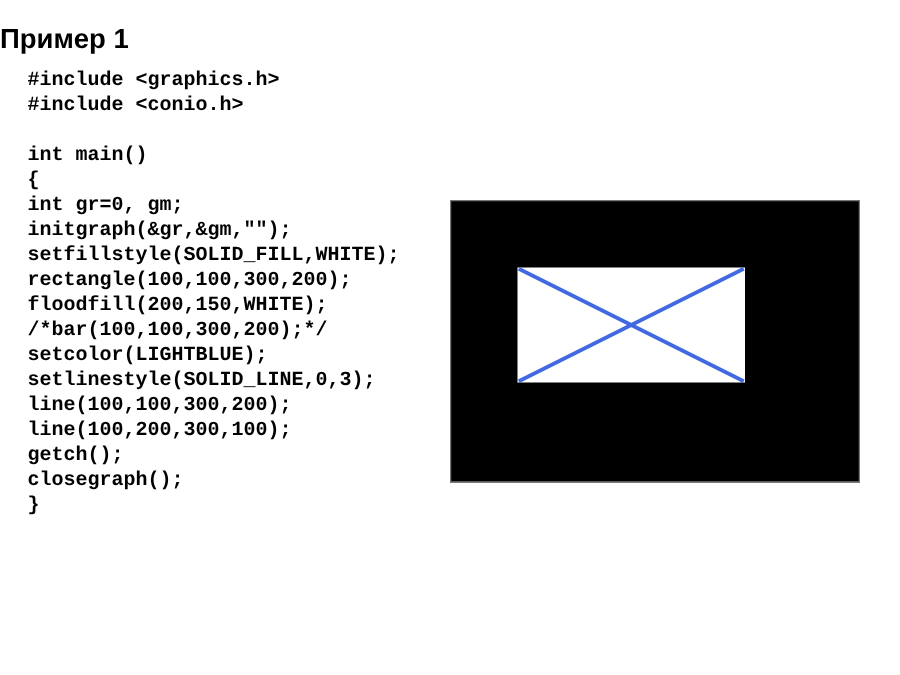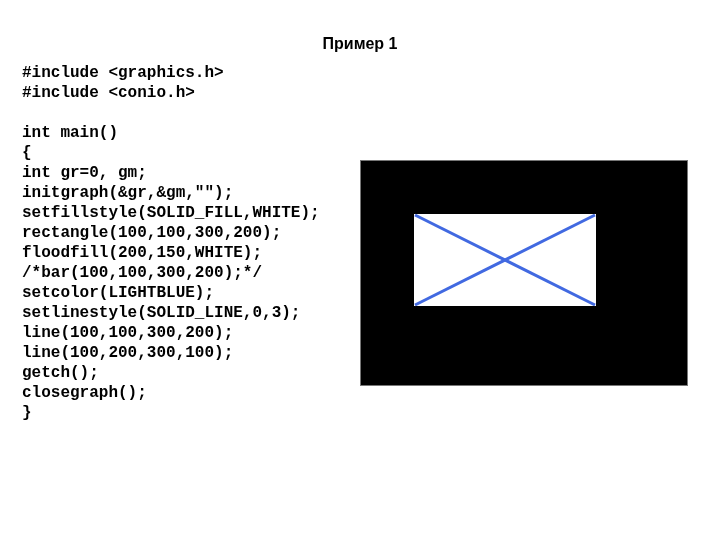--- a/index.html
+++ b/index.html
@@ -5,27 +5,26 @@
     body {
       margin: 0;
       padding: 0;
       width: 720px;
       height: 540px;
       background: #fff;
       font-family: "Courier New", monospace;
       position: relative;
     }
     .title {
-      text-align: center;
+      text-align: left;
       font-family: Arial, sans-serif;
       font-weight: bold;
-      font-size: 16px;
+      font-size: 22px;
       padding-top: 18px;
       padding-bottom: 10px;
-      margin-top: 17px;
     }
     .code {
       font-family: "Courier New", monospace;
       font-weight: bold;
       font-size: 16px;
       line-height: 1.25;
       white-space: pre;
       margin-left: 22px;
     }
     .graphics-window {

